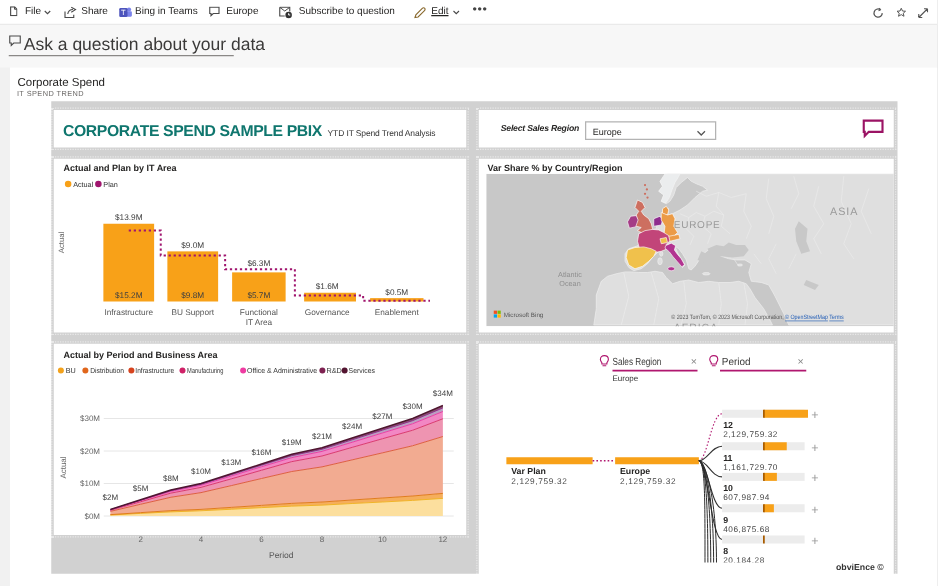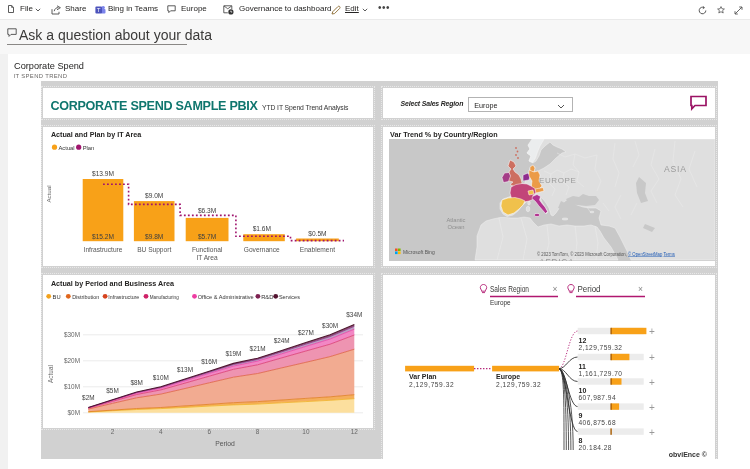--- a/index.html
+++ b/index.html
@@ -47,21 +47,21 @@
   <svg class="abs" style="left:166.5px; top:5px;" width="9" height="9" viewBox="0 0 9 9">
       <path d="M0.8 0.8 H8.2 V5.8 H3.6 L1.8 7.6 V5.8 H0.8 Z" fill="none" stroke="#4a4a4a" stroke-width="0.9"></path>
     </svg>
   <span class="tbt" style="left:181px;">Europe</span>
   <svg class="abs" style="left:223px; top:4.5px;" width="11" height="10" viewBox="0 0 11 10">
       <path d="M0.8 0.8 H8.8 V4.2 M0.8 0.8 V7.8 H4.8" fill="none" stroke="#4a4a4a" stroke-width="0.9"></path>
       <path d="M1 1 L4.8 3.8 L8.6 1" fill="none" stroke="#4a4a4a" stroke-width="0.8"></path>
       <circle cx="7.9" cy="6.9" r="2.6" fill="#333"></circle>
       <path d="M7.9 5.6 V7 H9.2" fill="none" stroke="#fff" stroke-width="0.8"></path>
     </svg>
-  <span class="tbt" style="left:239px;">Governance to dashboard</span>
+  <span class="tbt" style="left:239px;">Subscribe to question</span>
   <svg class="abs" style="left:330.5px; top:4.5px;" width="10" height="10" viewBox="0 0 10 10">
       <path d="M1 9 L1.7 6.8 L6.8 1.7 C7.4 1.1 8.3 1.1 8.7 1.6 C9.2 2 9.2 2.9 8.6 3.5 L3.5 8.6 L1 9 Z" fill="none" stroke="#8a6a2f" stroke-width="0.9"></path>
     </svg>
   <span class="tbt" style="left:345px;text-decoration:underline;">Edit</span>
   <svg class="abs" style="left:362px; top:7.5px;" width="6" height="4" viewBox="0 0 6 4">
       <path d="M0.8 0.8 L3 3 L5.2 0.8" fill="none" stroke="#4a4a4a" stroke-width="0.9"></path>
     </svg>
   <span class="tbt" style="left:378px; top:1.5px; font-size:10px; letter-spacing:0.5px; color:#444;">•••</span>
   <svg class="abs" style="left:697.5px; top:5.5px;" width="9" height="9" viewBox="0 0 9 9">
       <path d="M7.8 4.5 A3.3 3.3 0 1 1 6.1 1.6" fill="none" stroke="#555" stroke-width="1"></path>
@@ -130,21 +130,21 @@
 <text x="164.1" y="116" font-size="6.6" fill="#555" text-anchor="middle">Functional</text>
 <text x="164.1" y="124" font-size="6.6" fill="#555" text-anchor="middle">IT Area</text>
 <text x="218.8" y="95.4" font-size="6.6" fill="#404040" text-anchor="middle">$1.6M</text>
 <text x="218.8" y="116" font-size="6.6" fill="#555" text-anchor="middle">Governance</text>
 <text x="274.4" y="99.7" font-size="6.6" fill="#404040" text-anchor="middle">$0.5M</text>
 <text x="274.4" y="116" font-size="6.6" fill="#555" text-anchor="middle">Enablement</text>
 </svg>
     </div>
 
     <div class="tile" style="left:341.6px; top:45.5px; width:332.7px; height:139.1px;">
-      <div class="vtitle" style="left:7.5px; top:3px;">Var Trend % by Country/Region</div>
+      <div class="vtitle" style="left:7.5px; top:3px;">Var Share % by Country/Region</div>
       <svg width="326" height="122" viewBox="0 0 326 122" style="position:absolute; left:6.1px; top:12.5px;">
 <rect x="0" y="0" width="326" height="122" fill="#c8c8c8"></rect>
 <path d="M145,0 L143,3 L139,6 L141,10 L138,14 L142,17 L140,22 L144,24 L147,22 L150,17 L152,11 L156,7 L161,3 L164,6 L168,8 L173,10 L177,13 L173,14 L167,19 L161,25 L155,29 L149,32 L145,33 L146,28 L143,27 L141,29 L141,33 L138,35 L137,39 L136,44 L131,45 L126,46 L122,48 L123,52 L124,56 L120,58 L114,60 L111,64 L111,70 L114,75 L118,77.5 L124,76 L129,72 L133,67 L137,63 L141,61 L144,58 L146,61 L149,64 L152,68 L155,72 L157,75 L159,73 L156,68 L153,63 L151,58 L154,60 L157,64 L160,69 L162,76 L164,77 L167,74 L171,68 L175,63 L179,60 L183,63 L188,66 L194,68 L200,69 L207,69 L212,72 L210,79 L212,86 L220,87 L226,89 L231,98 L238,112 L242,121 L326,121 L326,0 Z" fill="#dfdfdf" stroke="#f0f0f0" stroke-width="0.5"></path>
 <path d="M143,0 L139,6 L141,10 L138,14 L142,17 L140,22 L143.5,23.5 L146.5,19 L148.5,13 L151,7 L154,2 L155,0 Z" fill="#ebedee" stroke="#f6f6f6" stroke-width="0.5"></path>
 <path d="M177,60 L184,57 L190,58 L194,55 L200,57 L207,57 L210,61 L206,66 L197,67 L188,66 L180,65 Z" fill="#c8c8c8" stroke="none"></path>
 <path d="M250,38 L257,44 L256,54 L259,62 L252,64 L248,54 L247,44 Z" fill="#c8c8c8" stroke="none"></path>
 <path d="M172,62 L176,64 L174,71 L169,69 Z" fill="#c8c8c8" stroke="none"></path>
 <path d="M256,85 L266,89 L263,93 L254,89 Z" fill="#c8c8c8" stroke="none"></path>
 <g stroke="#ebebeb" stroke-width="0.5" fill="none">
             <path d="M155,32 L162,35 L168,31 L175,34 L182,30 L190,33"></path>

